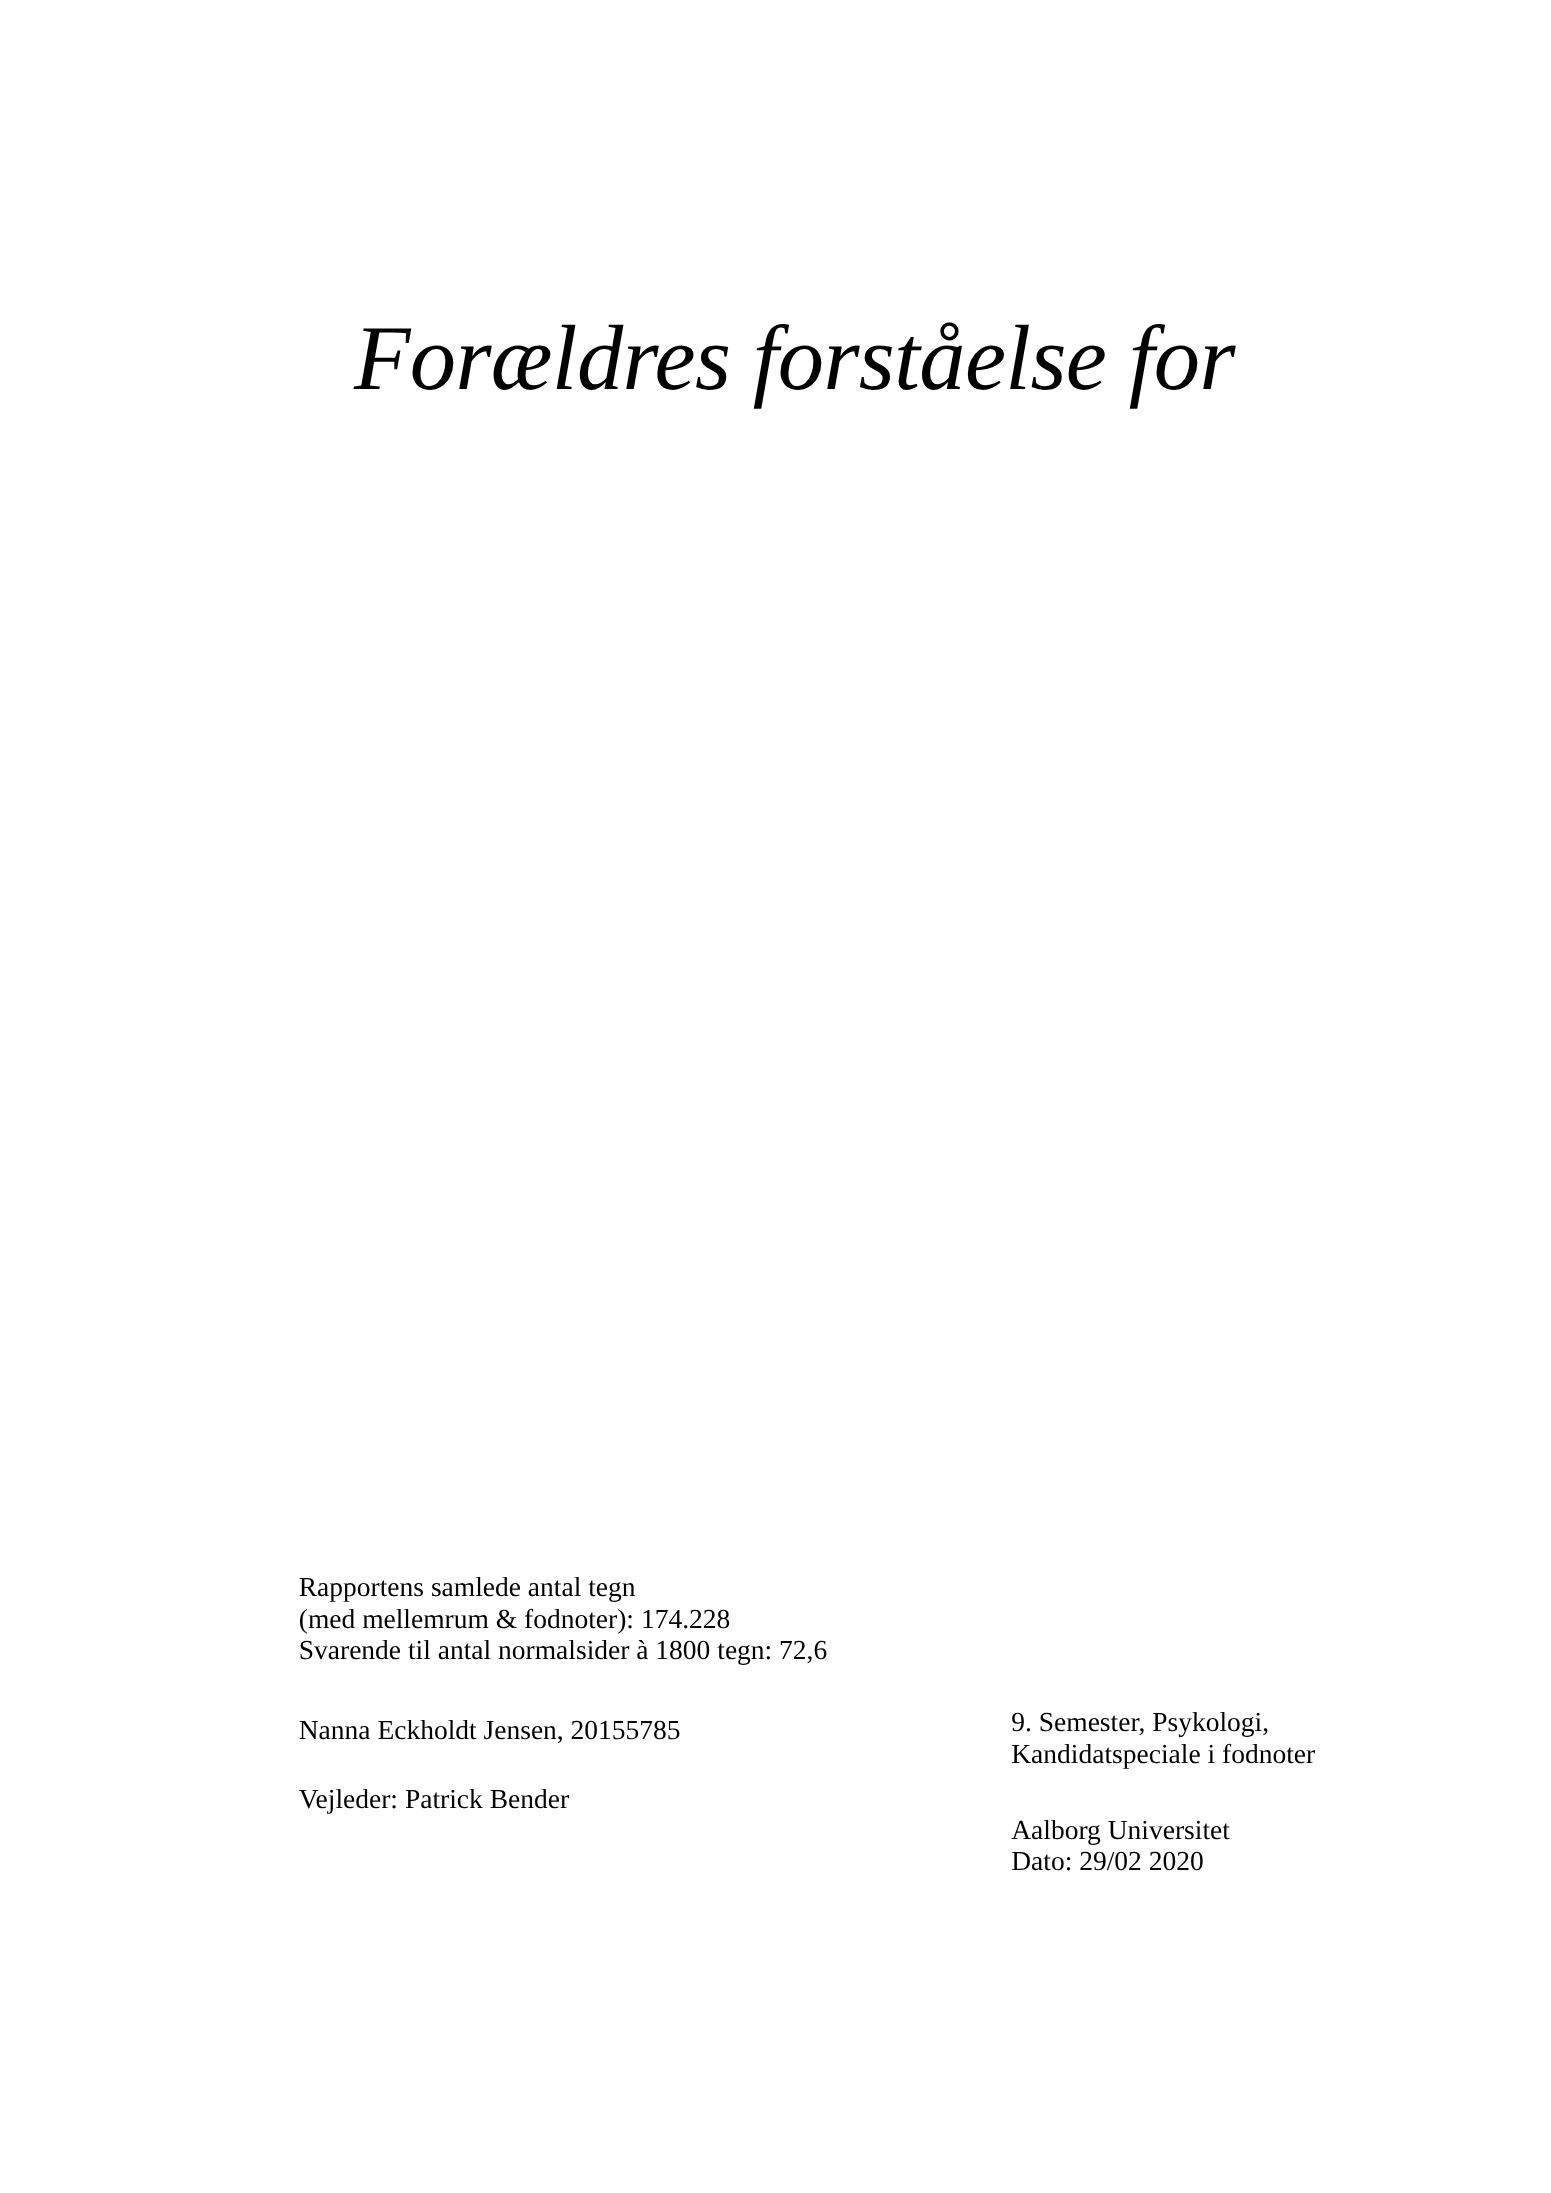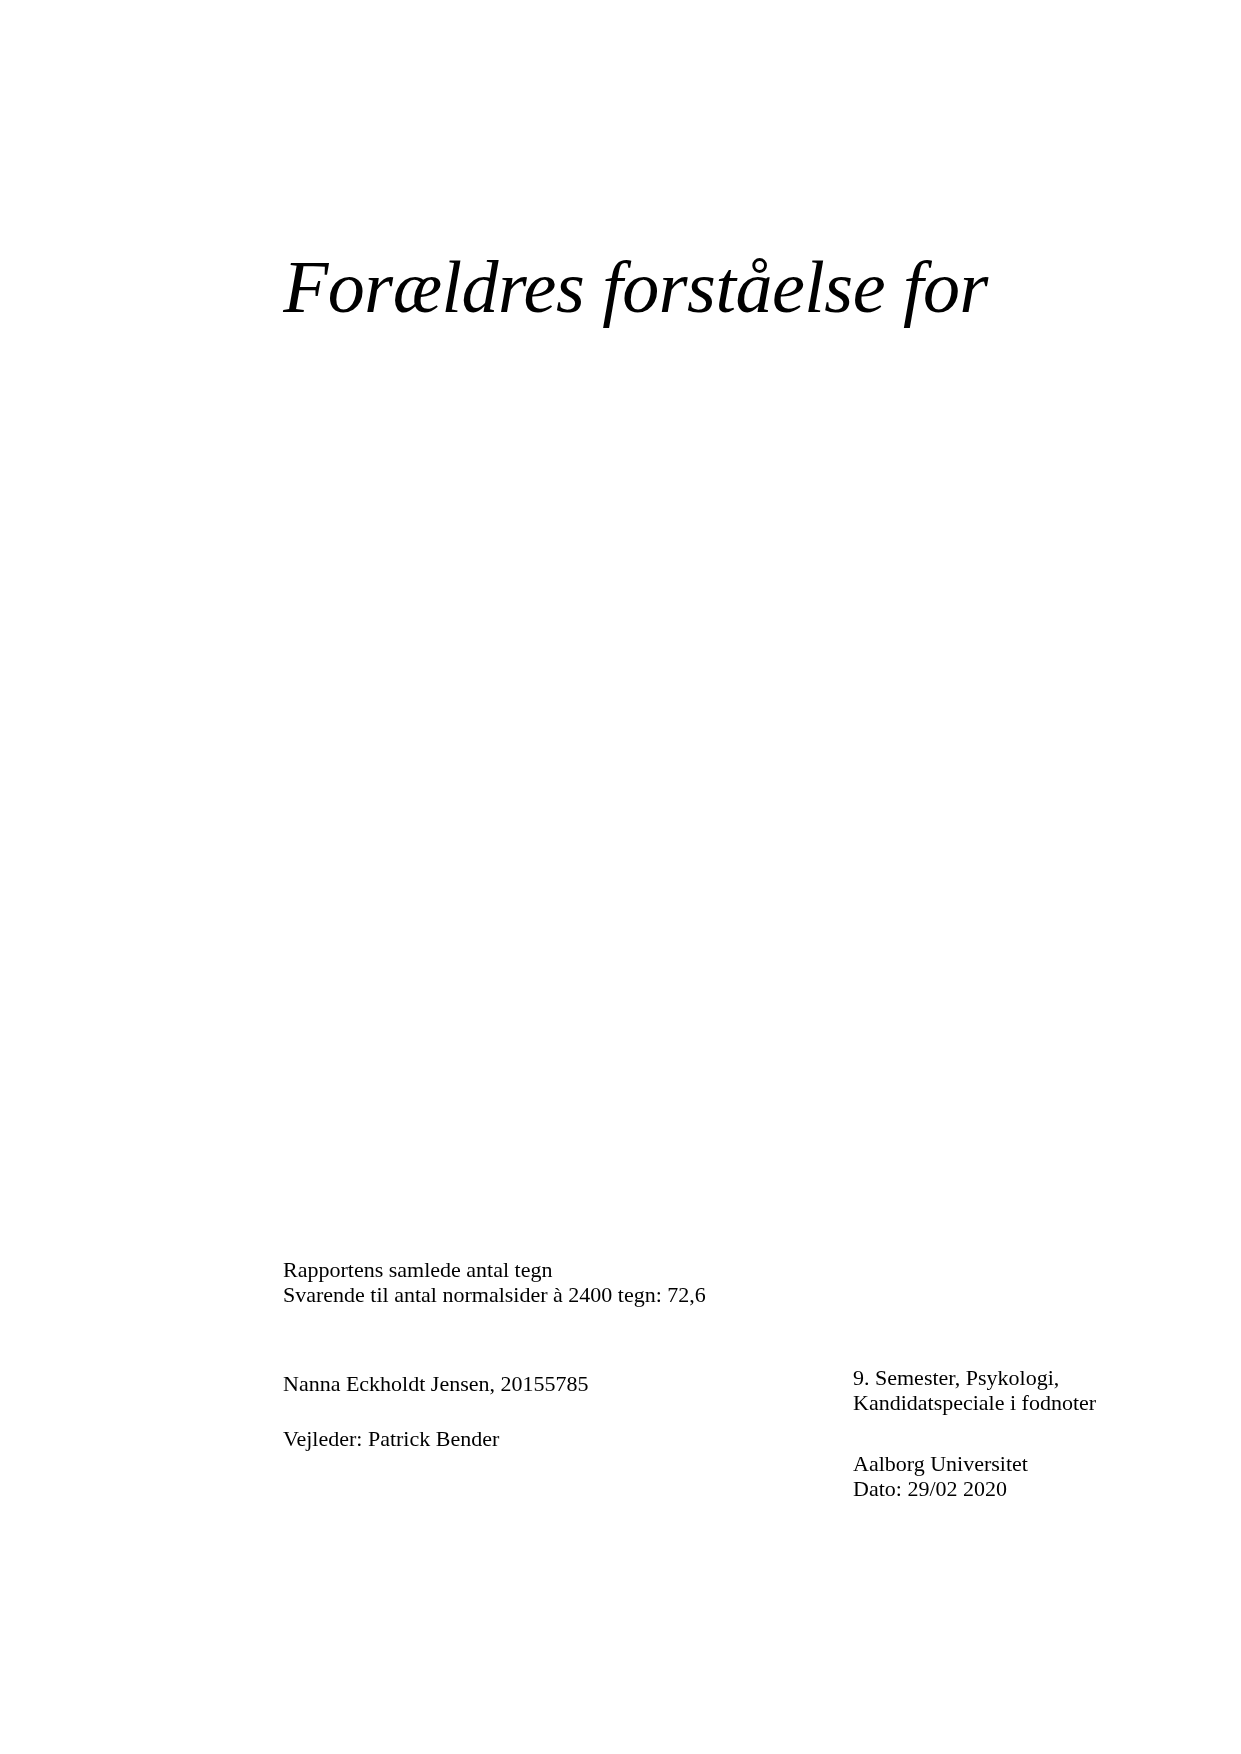--- a/index.html
+++ b/index.html
@@ -30,37 +30,38 @@
       display: block;
       white-space: nowrap;
       margin-left: 30px;
     }
     .block {
       position: absolute;
       font-size: 22px;
       line-height: 25px;
       white-space: nowrap;
     }
-    .block .l { display: block; margin-left: 44px; }
+    .block .l { display: block; }
     #stats { left: 239px; top: 1257px; }
     #author { left: 239px; top: 1371px; }
     #supervisor { left: 239px; top: 1426px; }
     #semester { left: 809px; top: 1365px; }
     #uni { left: 809px; top: 1451px; }
   </style>
 </head>
 <body>
 
 <div class="title">
   <span class="line">Forældres forståelse for</span>
 </div>
 
 <div class="block" id="stats">
   <span class="l">Rapportens samlede antal tegn</span>
-  <span class="l">Svarende til antal normalsider à 2400 tegn: 72,6</span>
+  <span class="l">(med mellemrum &amp; fodnoter): 174.228</span>
+  <span class="l">Svarende til antal normalsider à 1800 tegn: 72,6</span>
 </div>
 
 <div class="block" id="author">
   <span class="l">Nanna Eckholdt Jensen, 20155785</span>
 </div>
 
 <div class="block" id="supervisor">
   <span class="l">Vejleder: Patrick Bender</span>
 </div>
 

